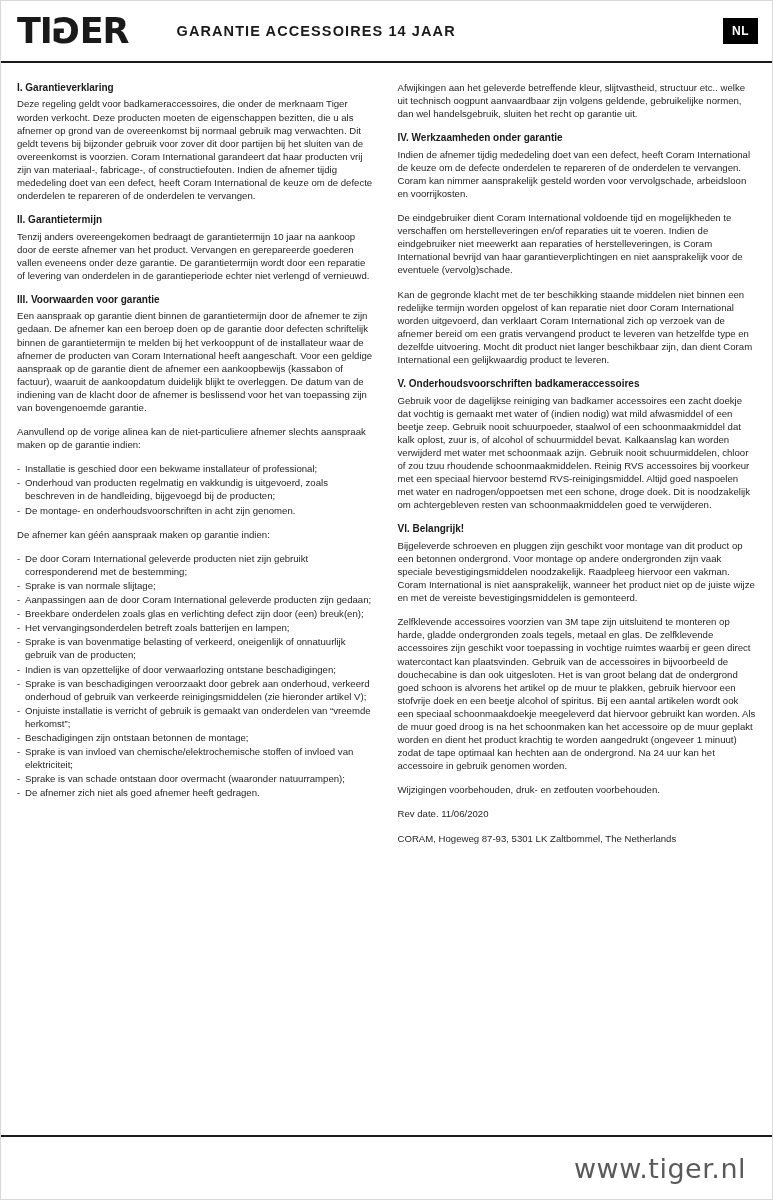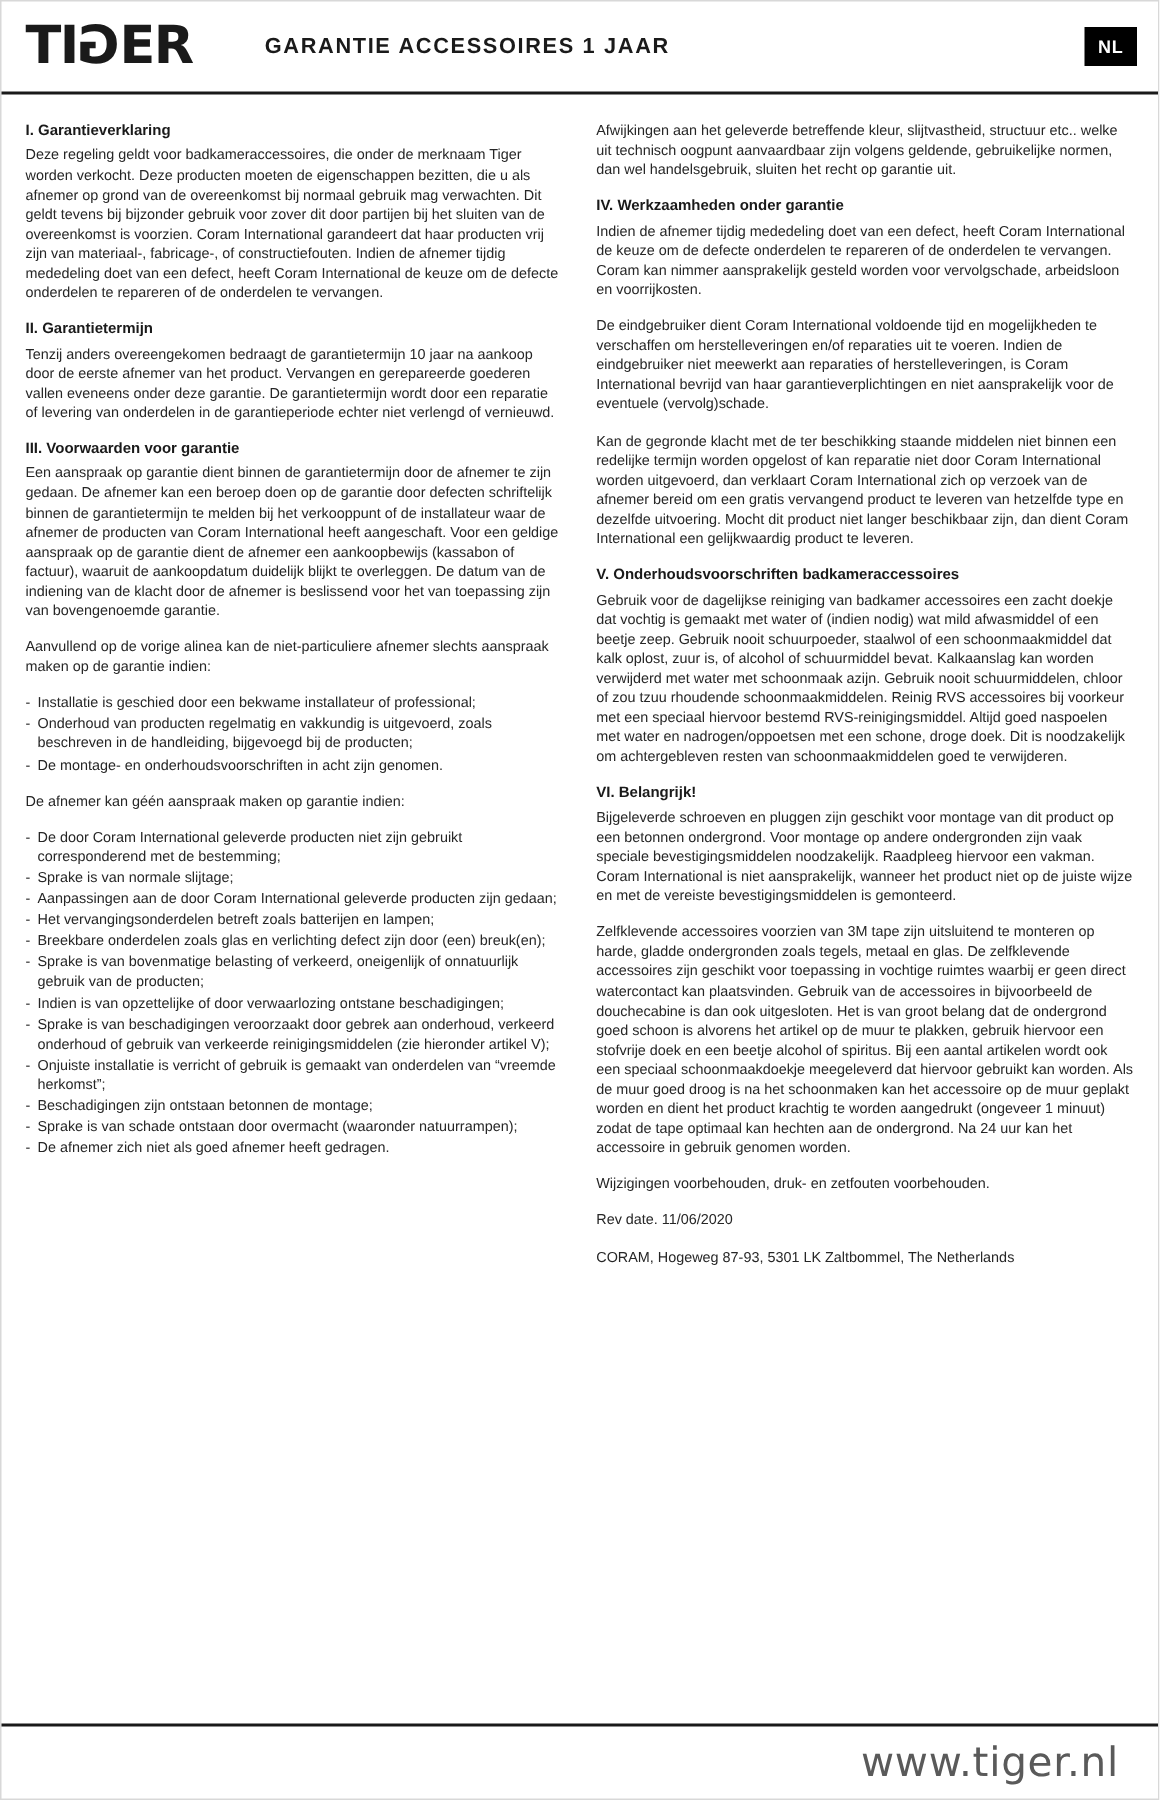--- a/index.html
+++ b/index.html
@@ -107,21 +107,21 @@
   }
   ul.dash li::before {
     content: "-";
     position: absolute;
     left: 0;
     top: 0;
   }
   .rev { margin-top: 9px; }
   .footer {
     flex: 0 0 auto;
-    height: 50px;
+    height: 64px;
     border-top: 2px solid #1a1a1a;
     margin: 8px 0 0 0;
     display: flex;
     align-items: center;
     justify-content: flex-end;
     padding-right: 26px;
   }
   .site {
     font-size: 27px;
     color: #5a5a5a;
@@ -133,21 +133,21 @@
 <body>
 
 <div class="page">
 
   <div class="header">
     <div class="logo">
       <span>TI</span>
         <span class="g-swap">G</span>
         <span>ER</span>
     </div>
-    <div class="header-title">GARANTIE ACCESSOIRES 1 JAAR</div>
+    <div class="header-title">GARANTIE ACCESSOIRES 14 JAAR</div>
     <div class="lang-badge">NL</div>
   </div>
 
   <div class="content">
 
     <div class="col">
 
       <div class="sec">
         <h2>I. Garantieverklaring</h2>
         <p>Deze regeling geldt voor badkameraccessoires, die onder de merknaam Tiger worden verkocht. Deze producten moeten de eigenschappen bezitten, die u als afnemer op grond van de overeenkomst bij normaal gebruik mag verwachten. Dit geldt tevens bij bijzonder gebruik voor zover dit door partijen bij het sluiten van de overeenkomst is voorzien. Coram International garandeert dat haar producten vrij zijn van materiaal-, fabricage-, of constructiefouten. Indien de afnemer tijdig mededeling doet van een defect, heeft Coram International de keuze om de defecte onderdelen te repareren of de onderdelen te vervangen.</p>
@@ -165,27 +165,28 @@
         <ul class="dash">
           <li>Installatie is geschied door een bekwame installateur of professional;</li>
           <li>Onderhoud van producten regelmatig en vakkundig is uitgevoerd, zoals beschreven in de handleiding, bijgevoegd bij de producten;</li>
           <li>De montage- en onderhoudsvoorschriften in acht zijn genomen.</li>
         </ul>
         <p>De afnemer kan géén aanspraak maken op garantie indien:</p>
         <ul class="dash">
           <li>De door Coram International geleverde producten niet zijn gebruikt corresponderend met de bestemming;</li>
           <li>Sprake is van normale slijtage;</li>
           <li>Aanpassingen aan de door Coram International geleverde producten zijn gedaan;</li>
+          <li>Breekbare onderdelen zoals glas en verlichting defect zijn door (een) breuk(en);</li>
           <li>Het vervangingsonderdelen betreft zoals batterijen en lampen;</li>
-          <li>Breekbare onderdelen zoals glas en verlichting defect zijn door (een) breuk(en);</li>
           <li>Sprake is van bovenmatige belasting of verkeerd, oneigenlijk of onnatuurlijk gebruik van de producten;</li>
           <li>Indien is van opzettelijke of door verwaarlozing ontstane beschadigingen;</li>
           <li>Sprake is van beschadigingen veroorzaakt door gebrek aan onderhoud, verkeerd onderhoud of gebruik van verkeerde reinigingsmiddelen (zie hieronder artikel V);</li>
           <li>Onjuiste installatie is verricht of gebruik is gemaakt van onderdelen van “vreemde herkomst”;</li>
           <li>Beschadigingen zijn ontstaan betonnen de montage;</li>
+          <li>Sprake is van invloed van chemische/elektrochemische stoffen of invloed van elektriciteit;</li>
           <li>Sprake is van schade ontstaan door overmacht (waaronder natuurrampen);</li>
           <li>De afnemer zich niet als goed afnemer heeft gedragen.</li>
         </ul>
       </div>
 
     </div>
 
     <div class="col">
 
       <p>Afwijkingen aan het geleverde betreffende kleur, slijtvastheid, structuur etc.. welke uit technisch oogpunt aanvaardbaar zijn volgens geldende, gebruikelijke normen, dan wel handelsgebruik, sluiten het recht op garantie uit.</p>

